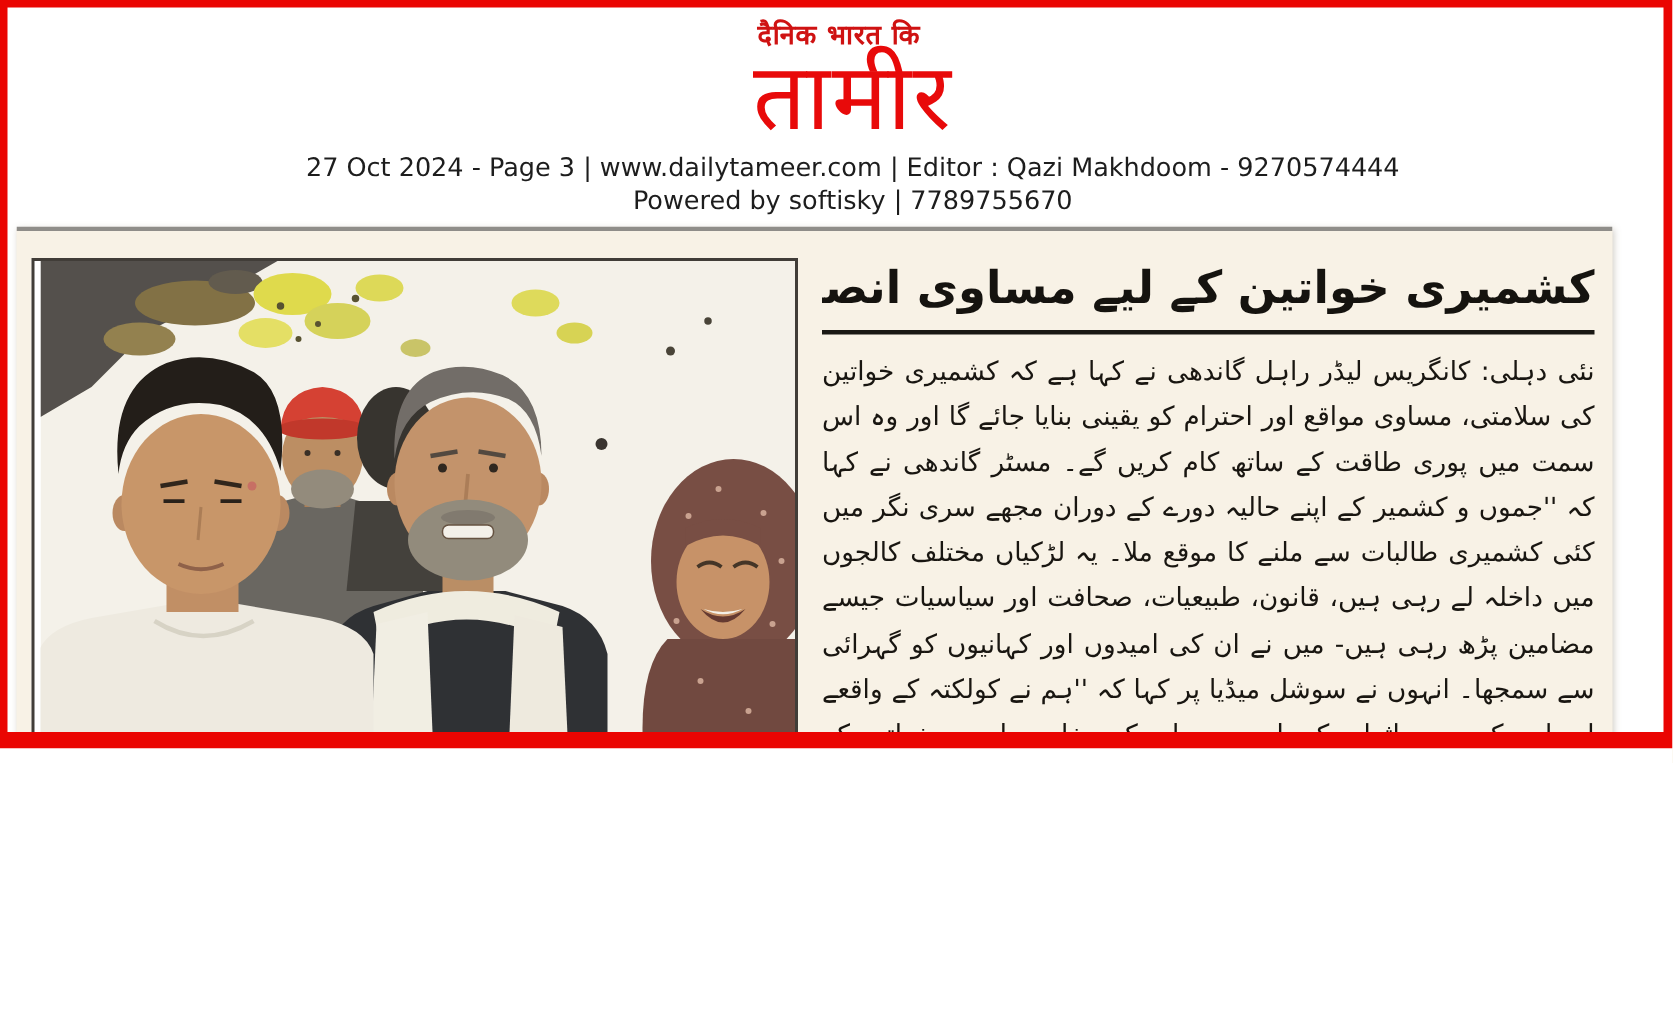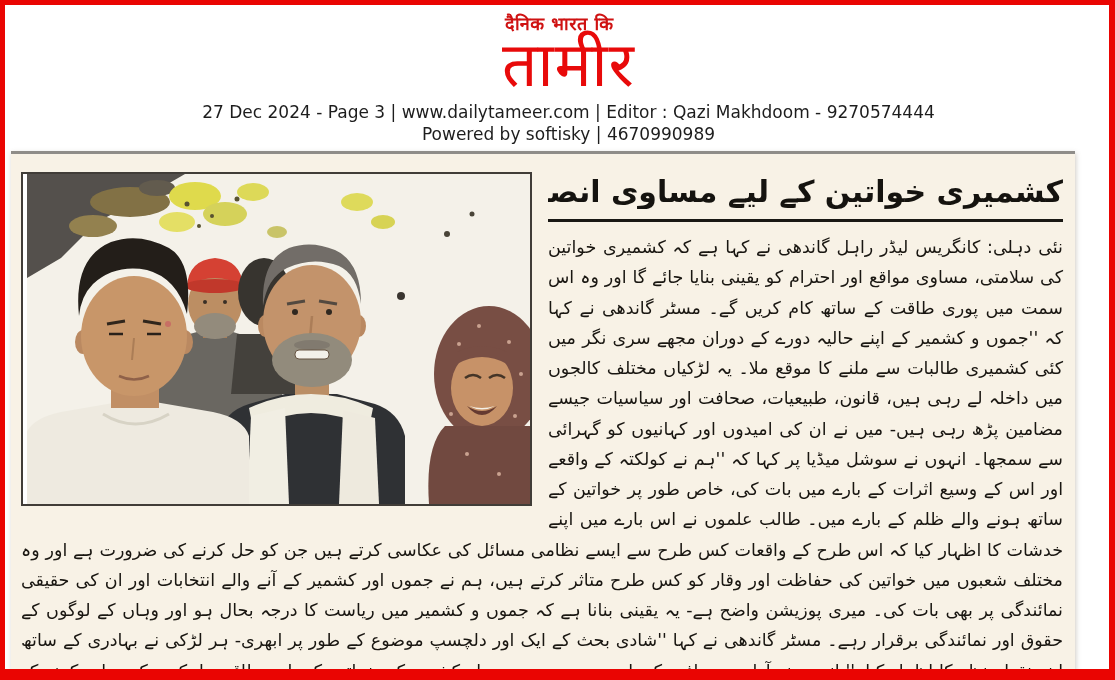--- a/index.html
+++ b/index.html
@@ -1,18 +1,18 @@
 <!DOCTYPE html>
 <html><head>
 <meta charset="utf-8">
 <style>
   html,body{margin:0;padding:0;background:#ffffff;}
   .page{
     box-sizing:border-box;
-    width:1115px;height:680px;
+    width:1115px;height:499px;
     background:#ffffff;
     border:5px solid #ea0502;
     border-right-width:6px;
     border-bottom-width:11px;
     position:relative;
     overflow:hidden;
     font-family:"DejaVu Sans",sans-serif;
     padding-left:23px;
   }
   
@@ -71,22 +71,22 @@
 <div class="page">
 
   <div class="masthead">
     <div class="masthead-inner">
       <div class="masthead-tagline">दैनिक भारत कि</div>
       <div class="masthead-title">तामीर</div>
     </div>
   </div>
 
   <div class="infobar">
-    <div>27 Dec 2024 - Page 3 | www.dailytameer.com | Editor : Qazi Makhdoom - 9270574444</div>
-    <div>Powered by softisky | 4670990989</div>
+    <div>27 Oct 2024 - Page 3 | www.dailytameer.com | Editor : Qazi Makhdoom - 9270574444</div>
+    <div>Powered by softisky | 7789755670</div>
   </div>
 
   <div class="scan">
 
     <div class="photo-frame">
       <svg width="503" height="330" viewBox="0 0 503 330" xmlns="http://www.w3.org/2000/svg">
         <rect width="503" height="330" fill="#f7f5ee"></rect>
 
         <g>
           <path d="M0,0 L158,0 L120,22 L70,48 L34,84 L0,104 Z" fill="#4b4845"></path>

